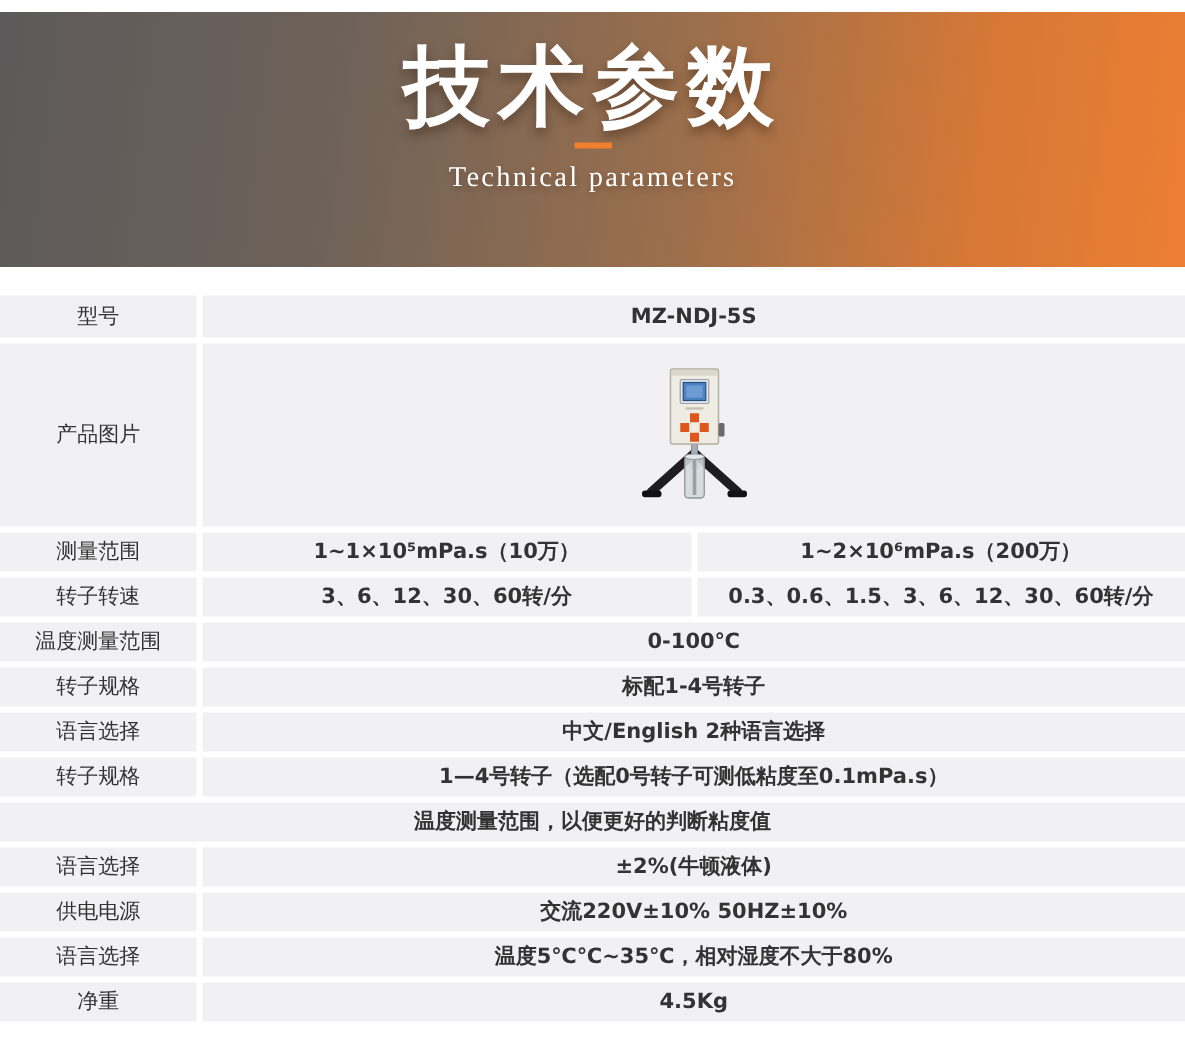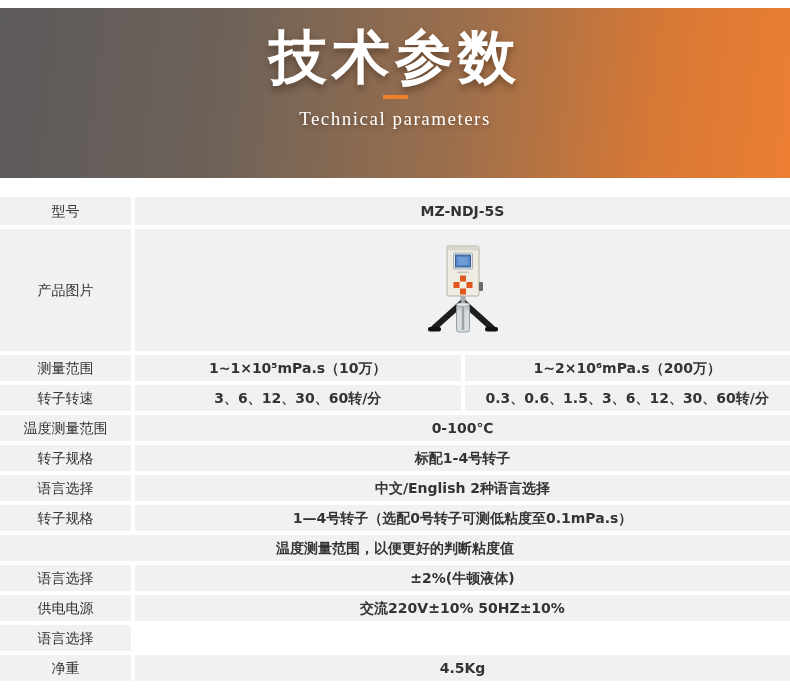--- a/index.html
+++ b/index.html
@@ -159,20 +159,21 @@
     <div class="cell value-cell">±2%(牛顿液体)</div>
   </div>
 
   <div class="row row-std">
     <div class="cell label-cell">供电电源</div>
     <div class="cell value-cell">交流220V±10% 50HZ±10%</div>
   </div>
 
   <div class="row row-std">
     <div class="cell label-cell">语言选择</div>
+    <div class="cell value-cell">温度5℃℃~35℃，相对湿度不大于80%</div>
   </div>
 
 
   <div class="row row-std">
     <div class="cell label-cell">净重</div>
     <div class="cell value-cell">4.5Kg</div>
   </div>
 
 </div>
 

